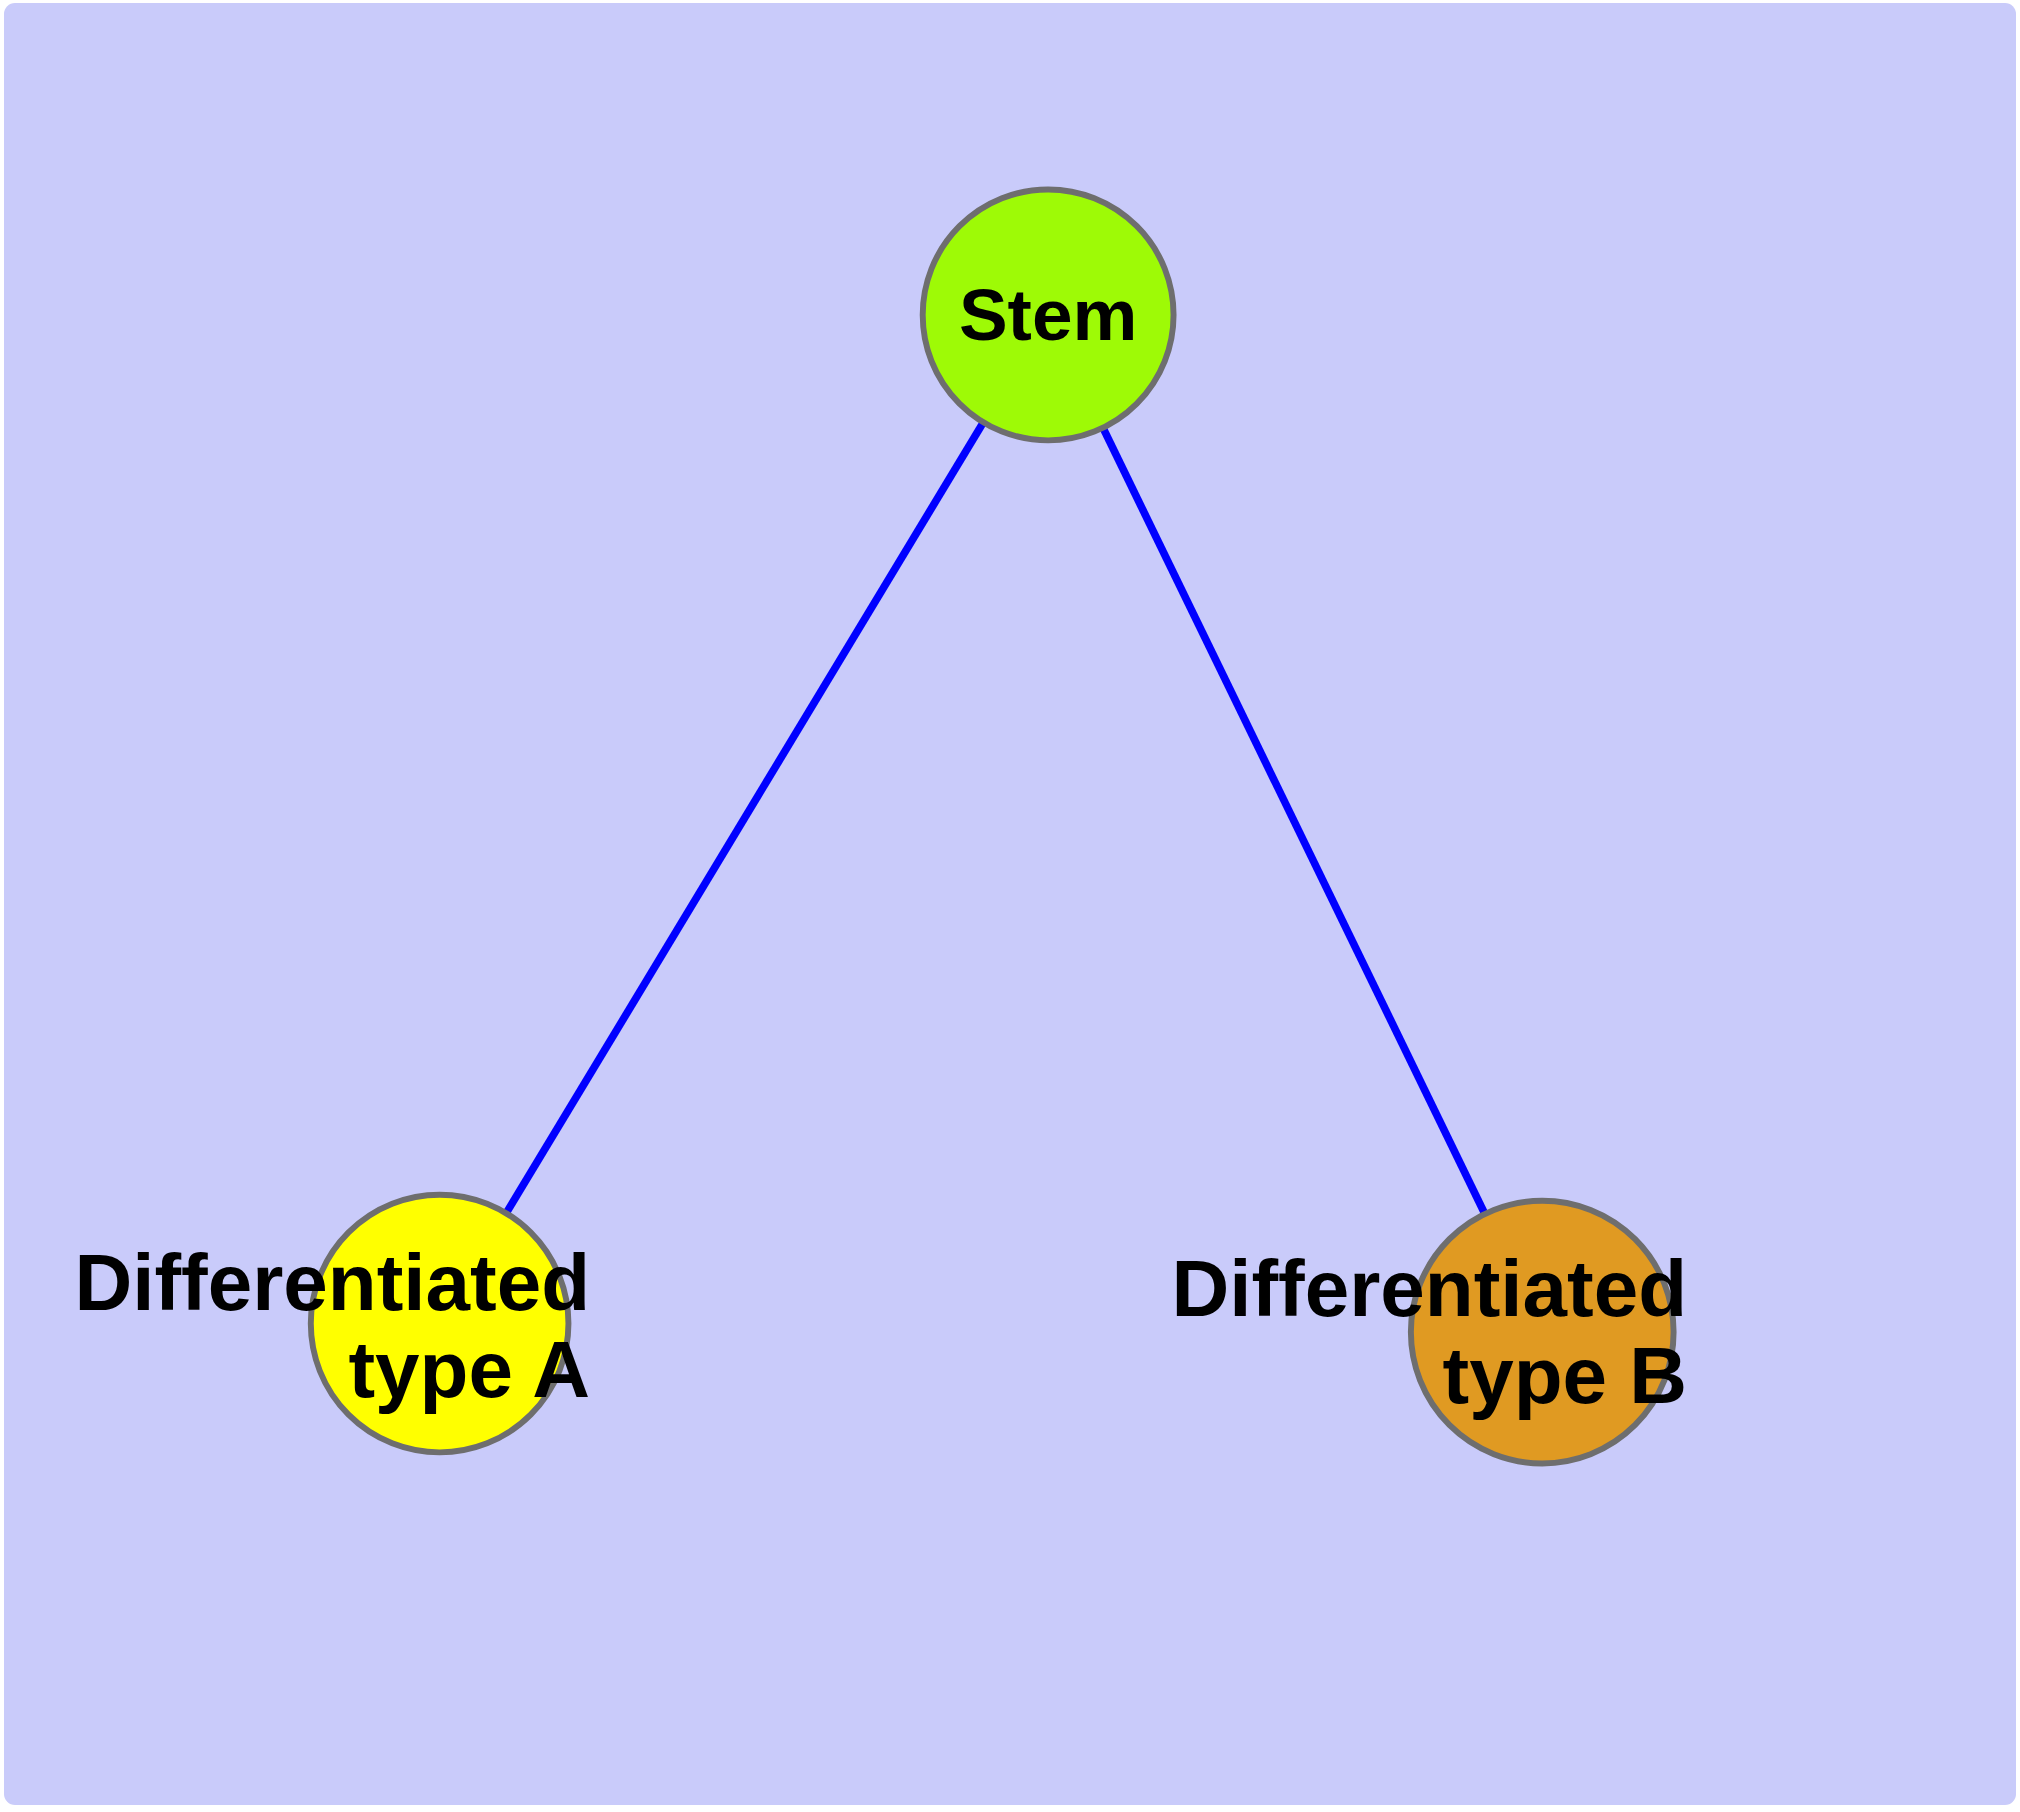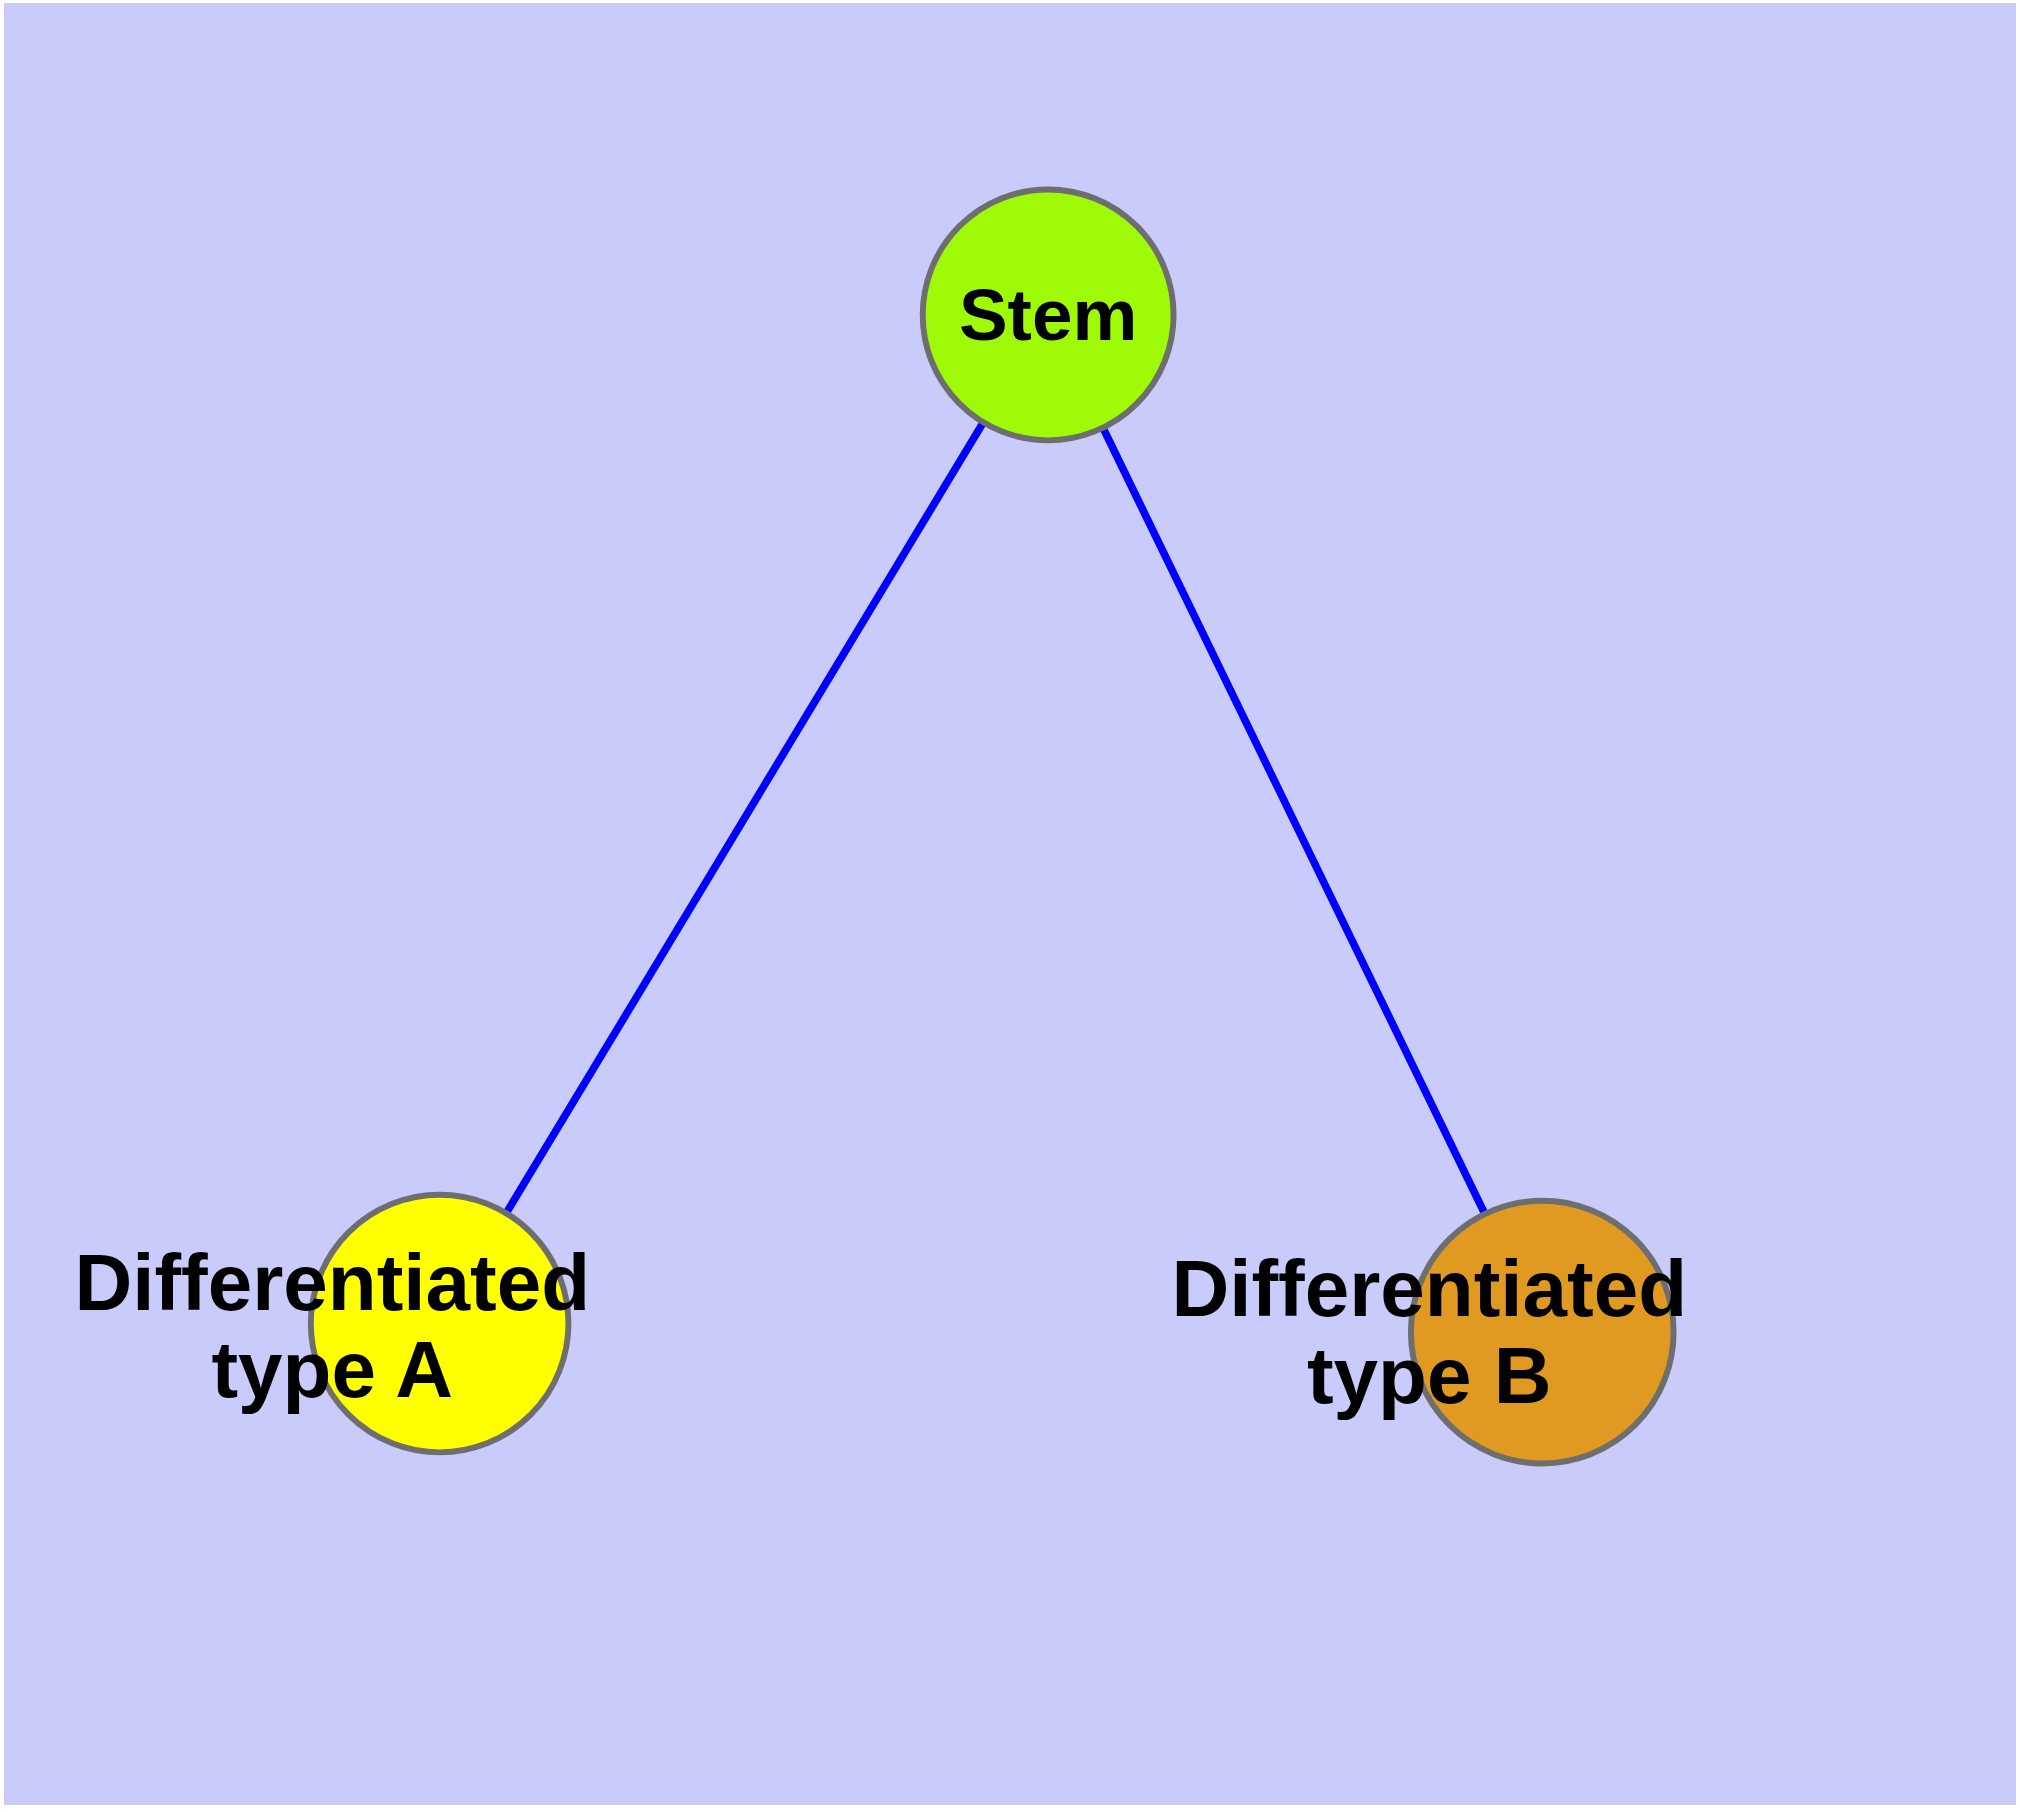--- a/index.html
+++ b/index.html
@@ -15,20 +15,21 @@
     overflow: hidden;
     font-family: "Liberation Sans", sans-serif;
   }
   #plot-area {
     position: absolute;
     left: 4.2px;
     top: 3.4px;
     width: 2012px;
     height: 1802px;
     background: #c9cbfa;
+    border-radius: 11px;
   }
   #graph-svg {
     position: absolute;
     left: 0;
     top: 0;
     width: 100%;
     height: 100%;
     display: block;
   }
   .node-label {
@@ -40,20 +41,21 @@
     white-space: pre;
     transform: translate(-50%, -50%);
     pointer-events: none;
     -webkit-font-smoothing: antialiased;
   }
   .node-label.stem {
     font-size: 73px;
   }
   .node-label.diff {
     font-size: 80px;
+    text-align: right;
   }
 </style>
 </head>
 <body>
 
 <div id="canvas">
   <div id="plot-area">
 
     <svg id="graph-svg" viewBox="0 0 2374 2126" preserveAspectRatio="none">
       <g id="edges-layer">

